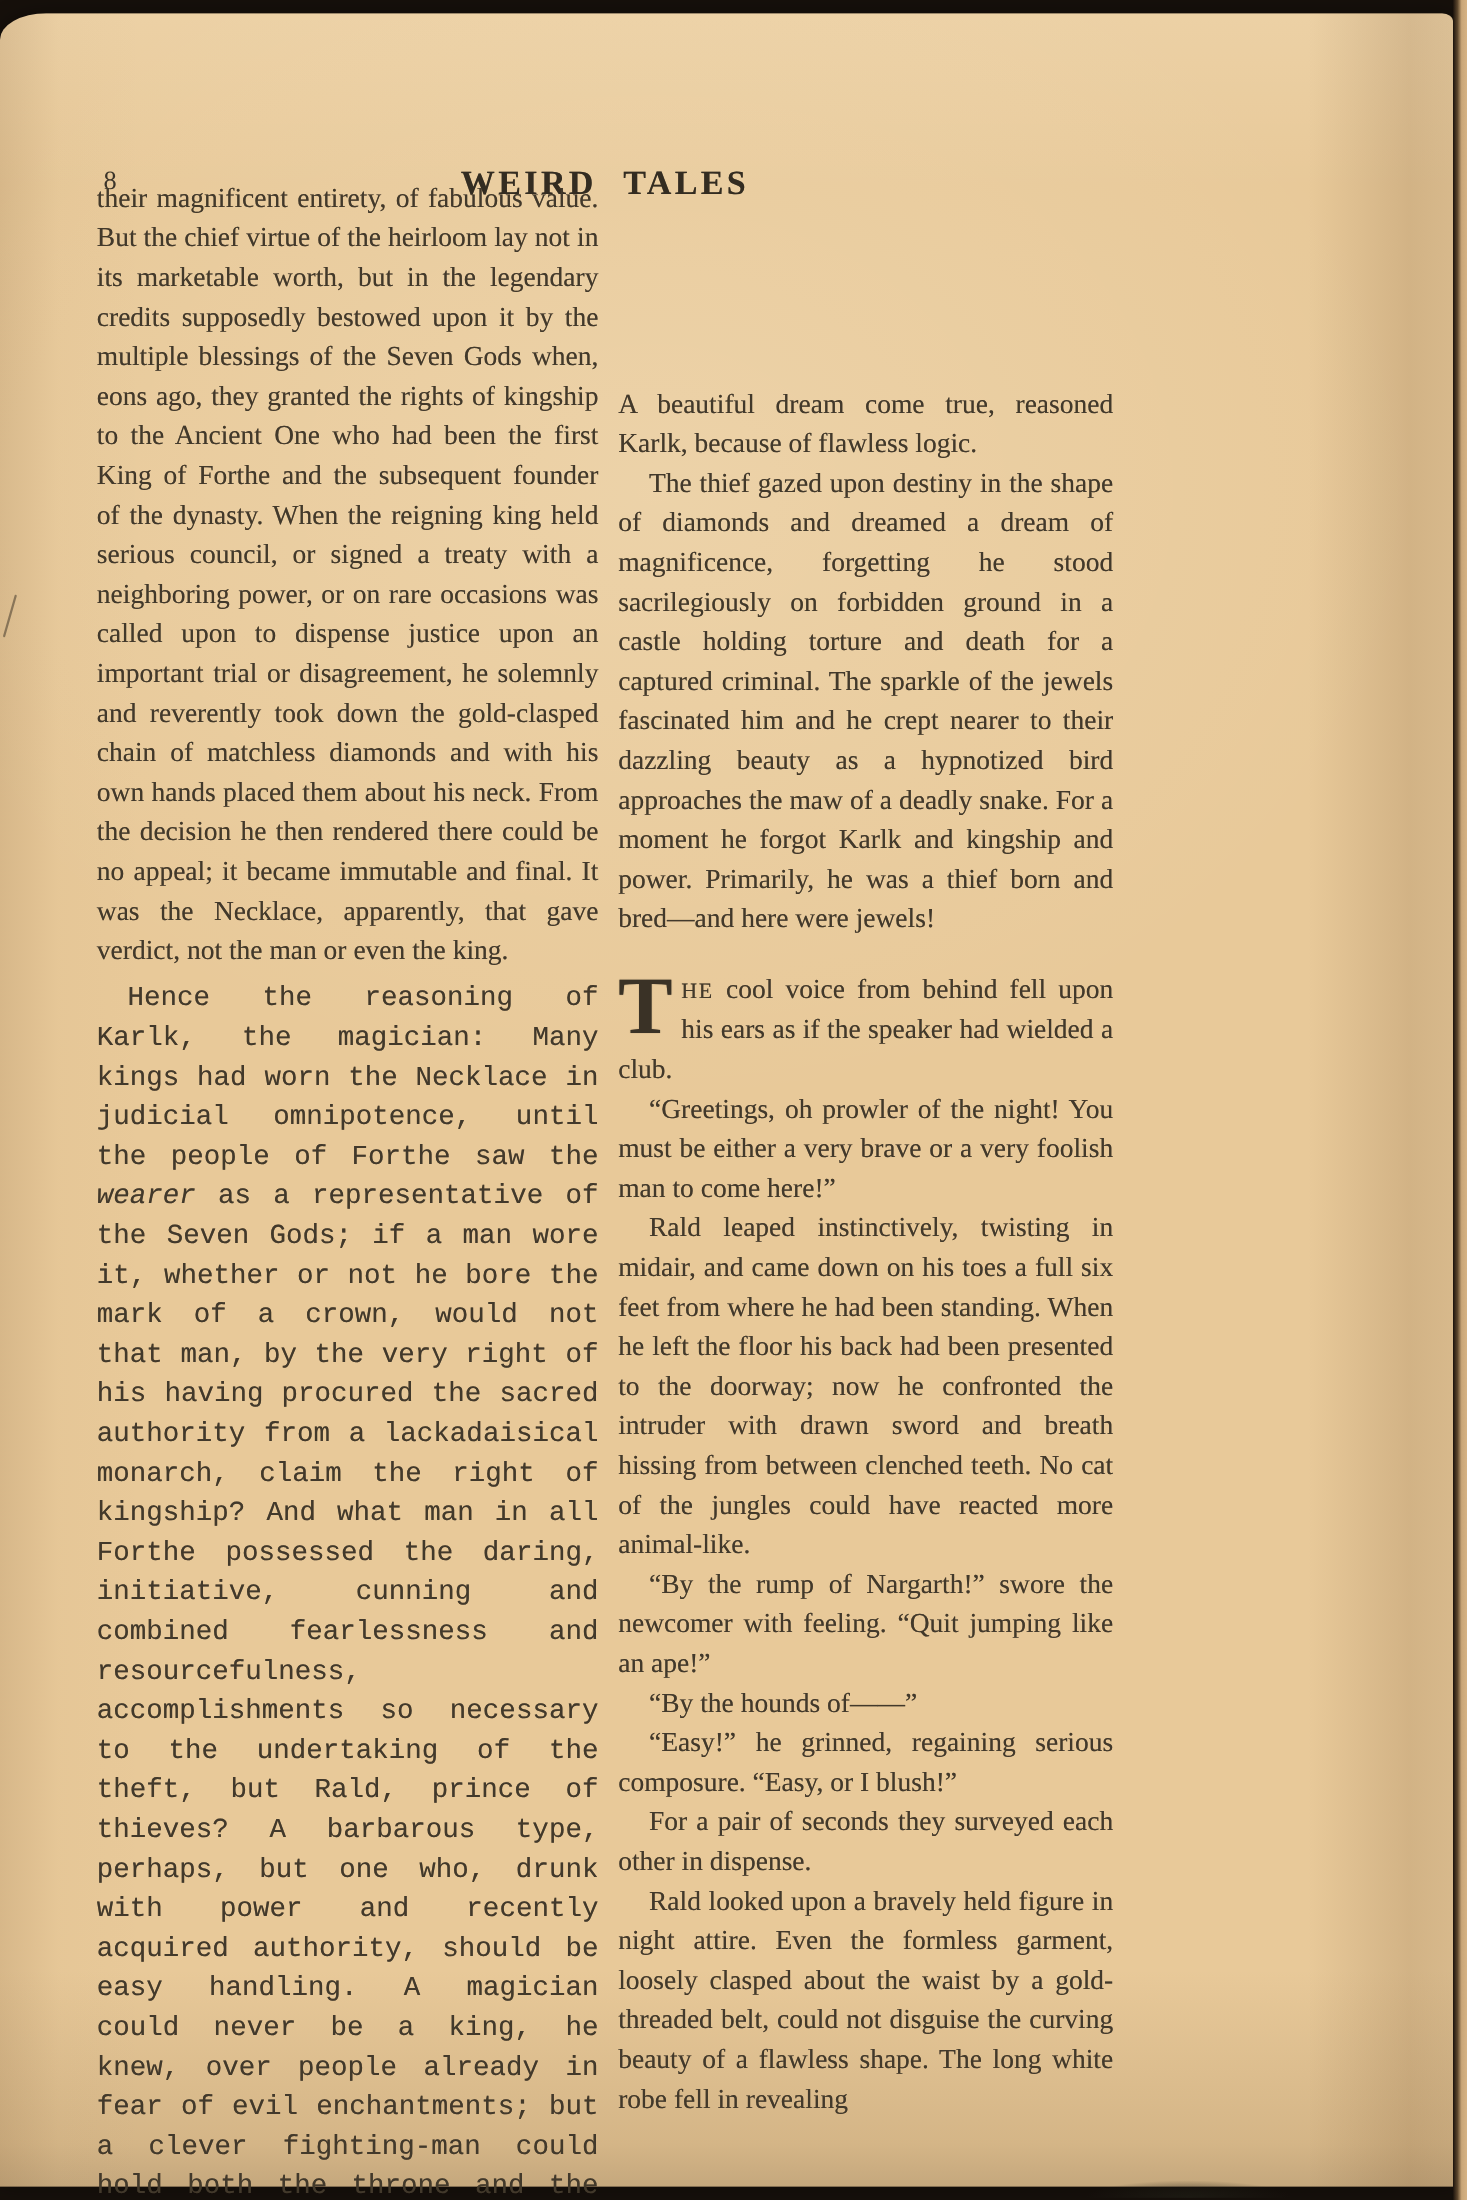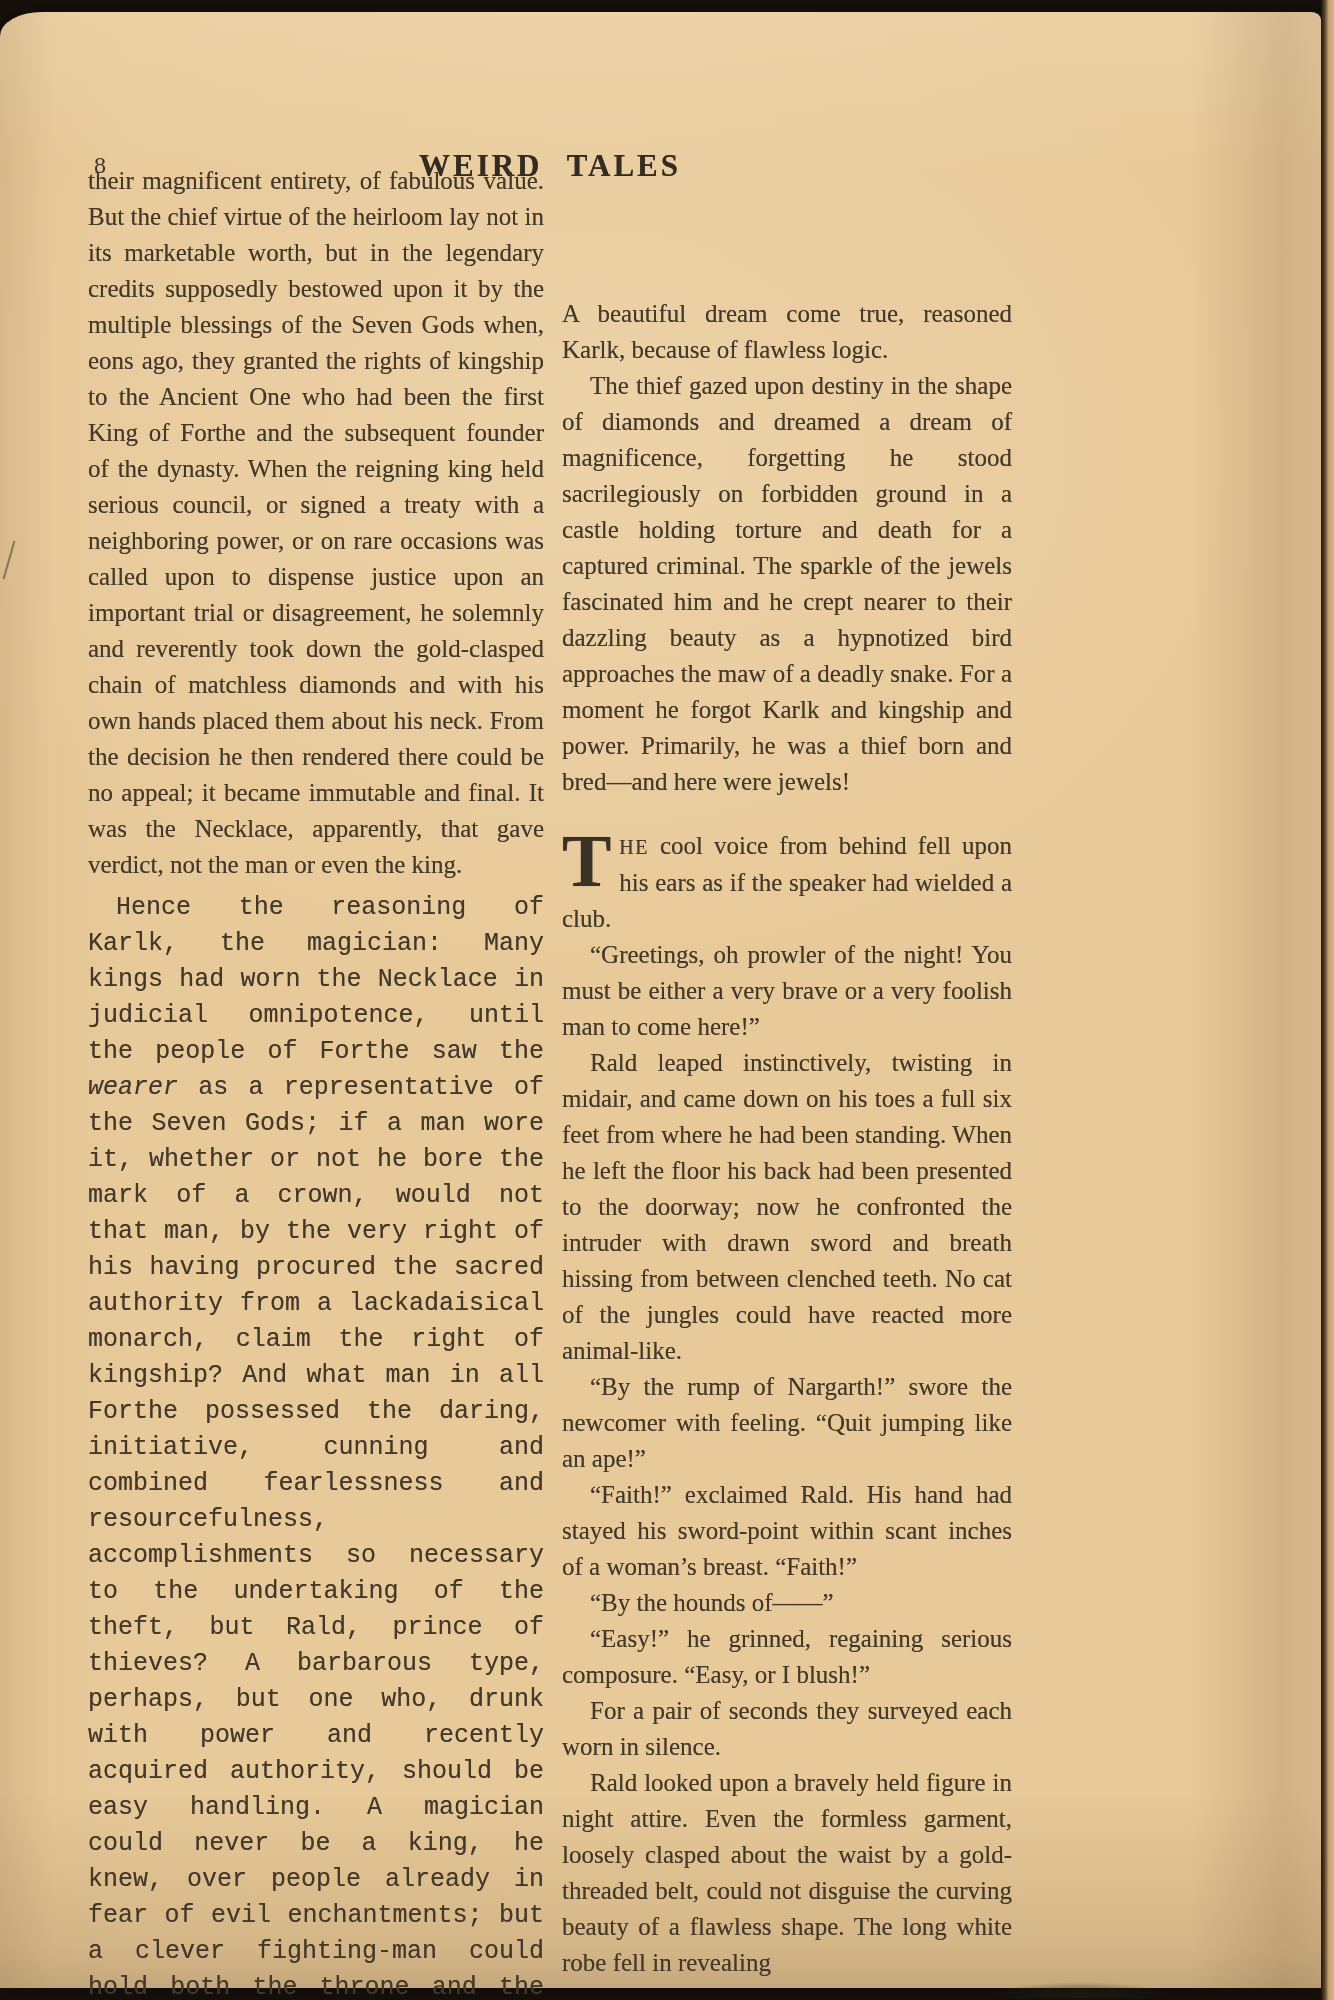--- a/index.html
+++ b/index.html
@@ -97,24 +97,23 @@
       <p class="space-above"><span>Hence the reasoning of Karlk, the magician: Many kings had worn the Necklace in judicial omnipotence, until the people of Forthe saw the </span><span class="ital">wearer</span><span> as a representative of the Seven Gods; if a man wore it, whether or not he bore the mark of a crown, would not that man, by the very right of his having procured the sacred authority from a lackadaisical monarch, claim the right of kingship? And what man in all Forthe possessed the daring, initiative, cunning and combined fearlessness and resourcefulness, accomplishments so necessary to the undertaking of the theft, but Rald, prince of thieves? A barbarous type, perhaps, but one who, drunk with power and recently acquired authority, should be easy handling. A magician could never be a king, he knew, over people already in fear of evil enchantments; but a clever fighting-man could hold both the throne and the loyalty of its subjects while he, Karlk, pulled strings to make the puppet dance.</span></p>
     </div>
 
     <div class="col right">
       <p class="no-indent">A beautiful dream come true, reasoned Karlk, because of flawless logic.</p>
       <p>The thief gazed upon destiny in the shape of diamonds and dreamed a dream of magnificence, forgetting he stood sacrilegiously on forbidden ground in a castle holding torture and death for a captured criminal. The sparkle of the jewels fascinated him and he crept nearer to their dazzling beauty as a hypnotized bird approaches the maw of a deadly snake. For a moment he forgot Karlk and kingship and power. Primarily, he was a thief born and bred—and here were jewels!</p>
       <p class="section-start"><span class="dropcap">T</span><span class="smallcaps">HE</span><span> cool voice from behind fell upon his ears as if the speaker had wielded a club.</span></p>
       <p>“Greetings, oh prowler of the night! You must be either a very brave or a very foolish man to come here!”</p>
       <p>Rald leaped instinctively, twisting in midair, and came down on his toes a full six feet from where he had been standing. When he left the floor his back had been presented to the doorway; now he confronted the intruder with drawn sword and breath hissing from between clenched teeth. No cat of the jungles could have reacted more animal-like.</p>
       <p>“By the rump of Nargarth!” swore the newcomer with feeling. “Quit jumping like an ape!”</p>
-      <p>“Faith!” exclaimed Rald. His hand had stayed his sword-point within scant inches of a woman’s breast. “Faith!”</p>
       <p>“By the hounds of——”</p>
       <p>“Easy!” he grinned, regaining serious composure. “Easy, or I blush!”</p>
-      <p>For a pair of seconds they surveyed each worn in silence.</p>
+      <p>For a pair of seconds they surveyed each other in dispense.</p>
       <p>Rald looked upon a bravely held figure in night attire. Even the formless garment, loosely clasped about the waist by a gold-threaded belt, could not disguise the curving beauty of a flawless shape. The long white robe fell in revealing</p>
     </div>
 
   </div>
 </div>
 
 <div class="page-edge-right"></div>
 <div class="bottom-smudge"></div>
 
 </body></html>

